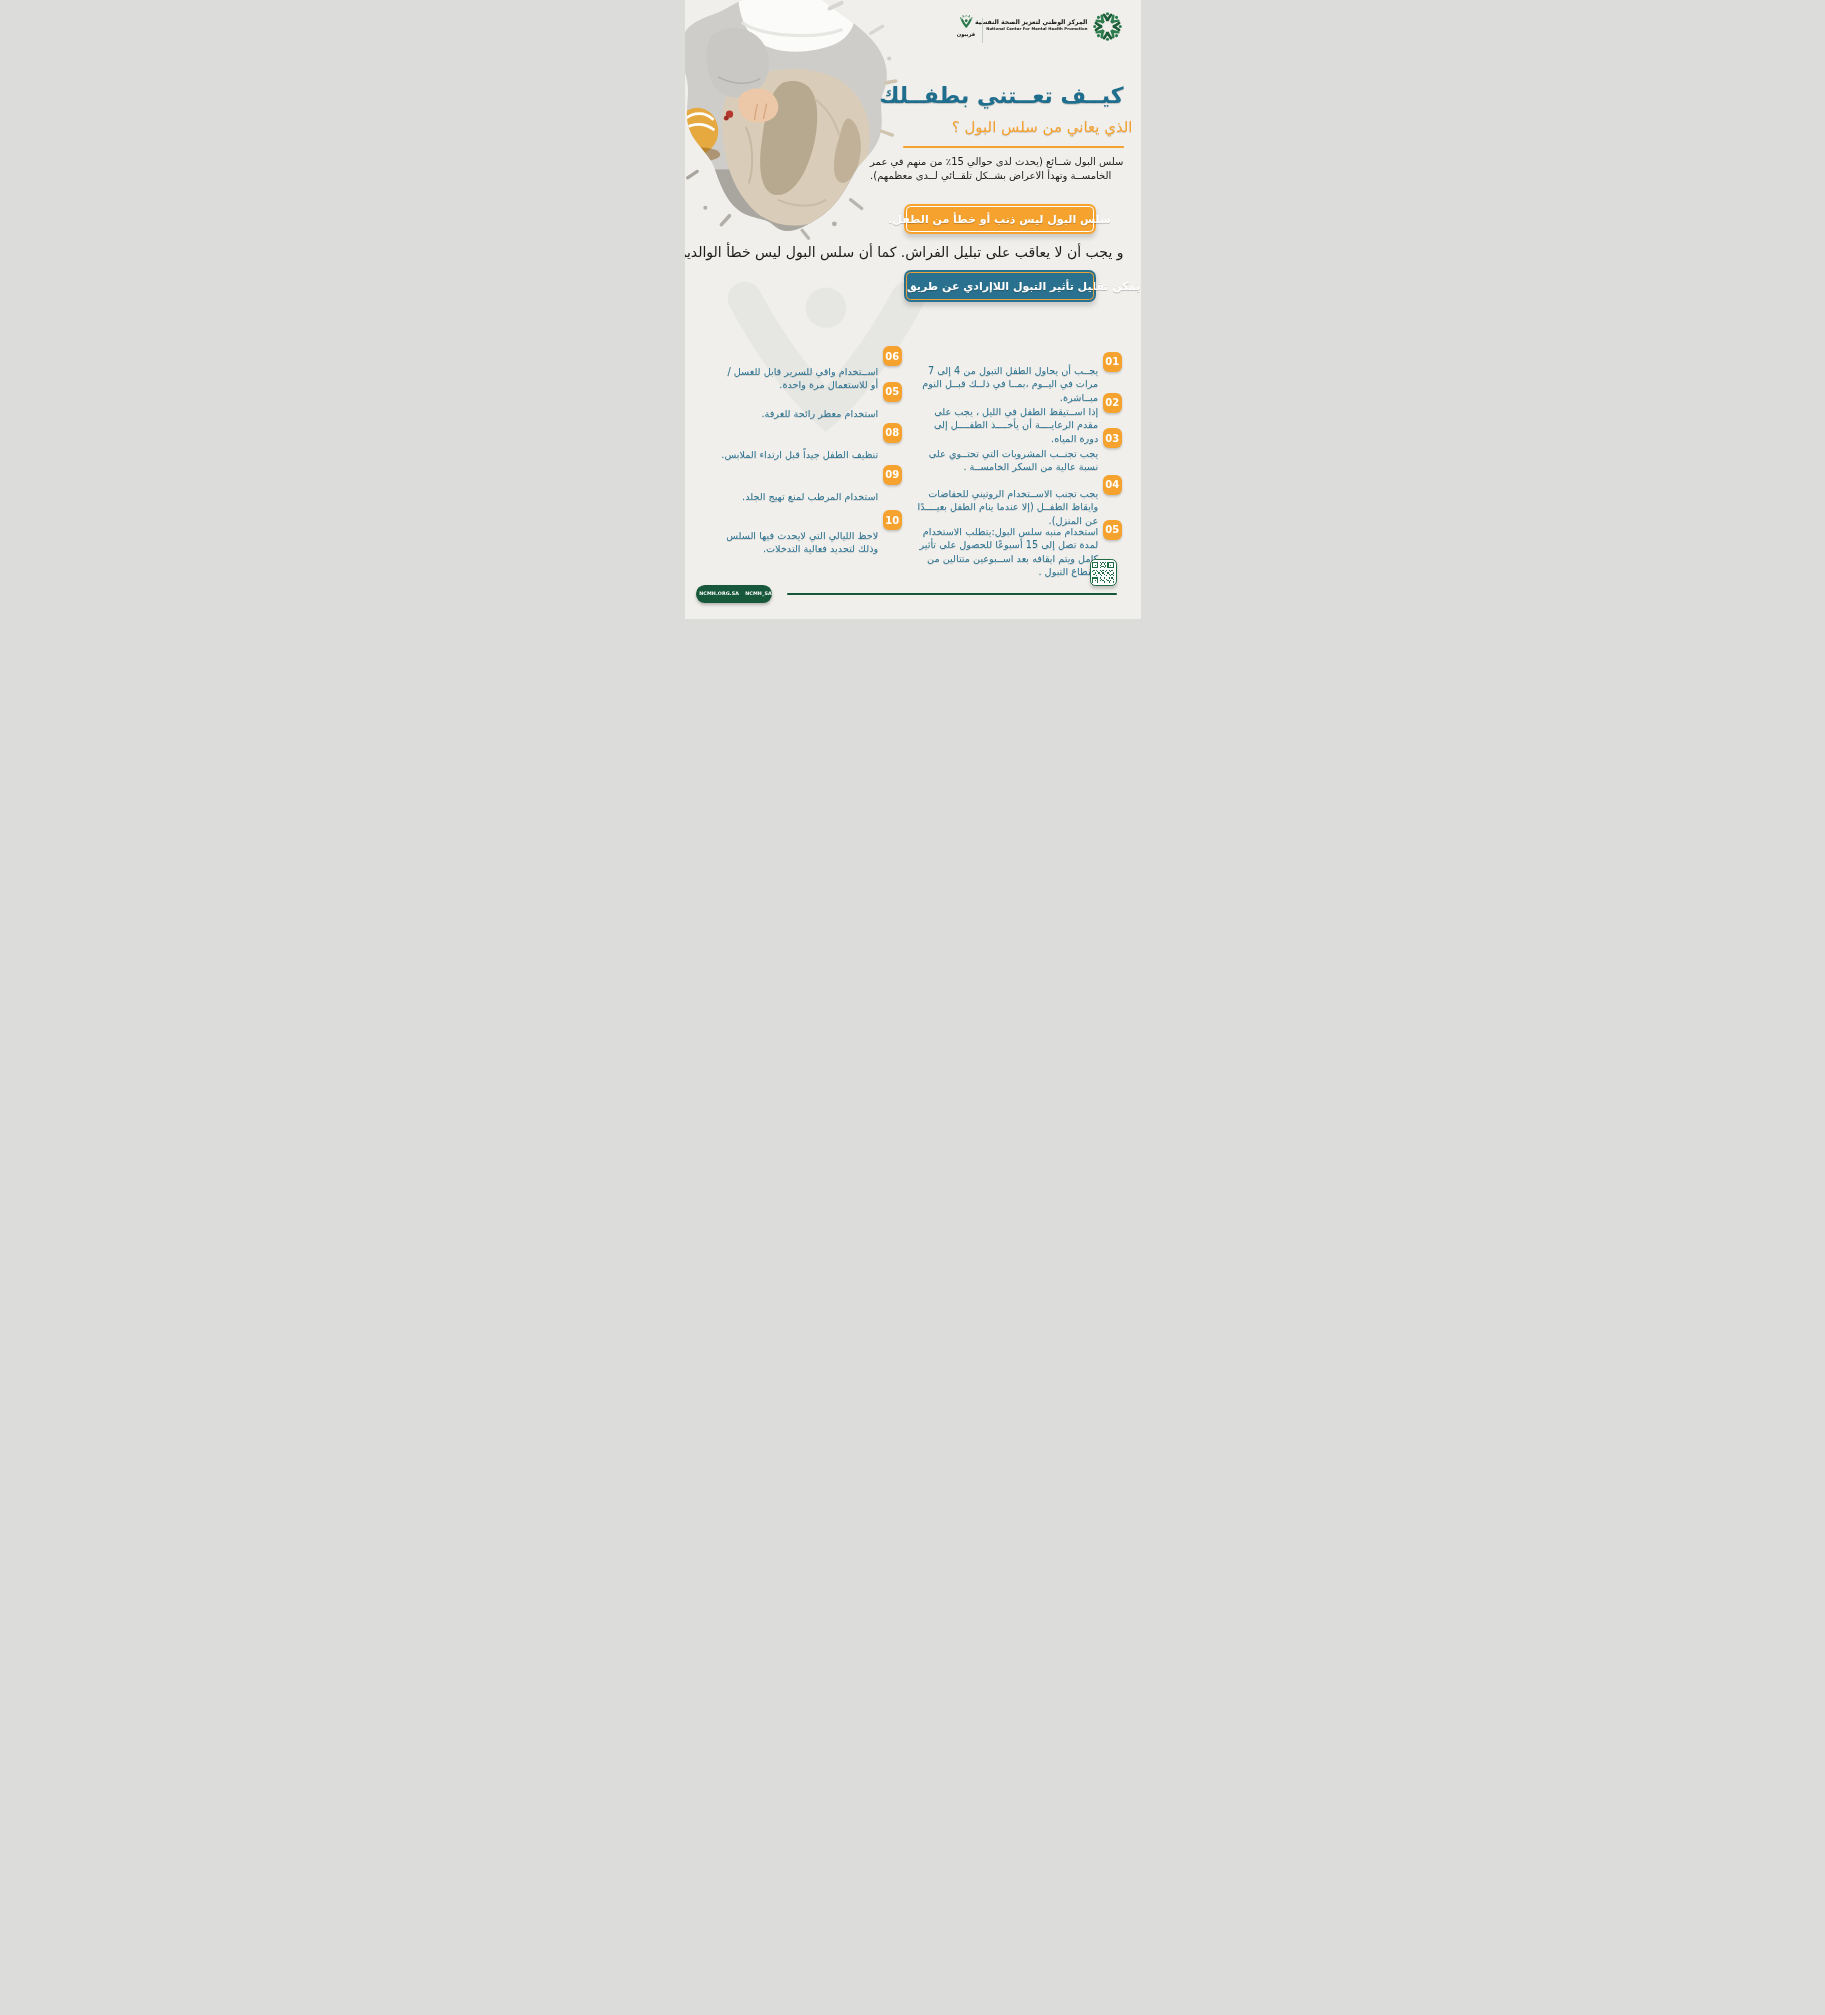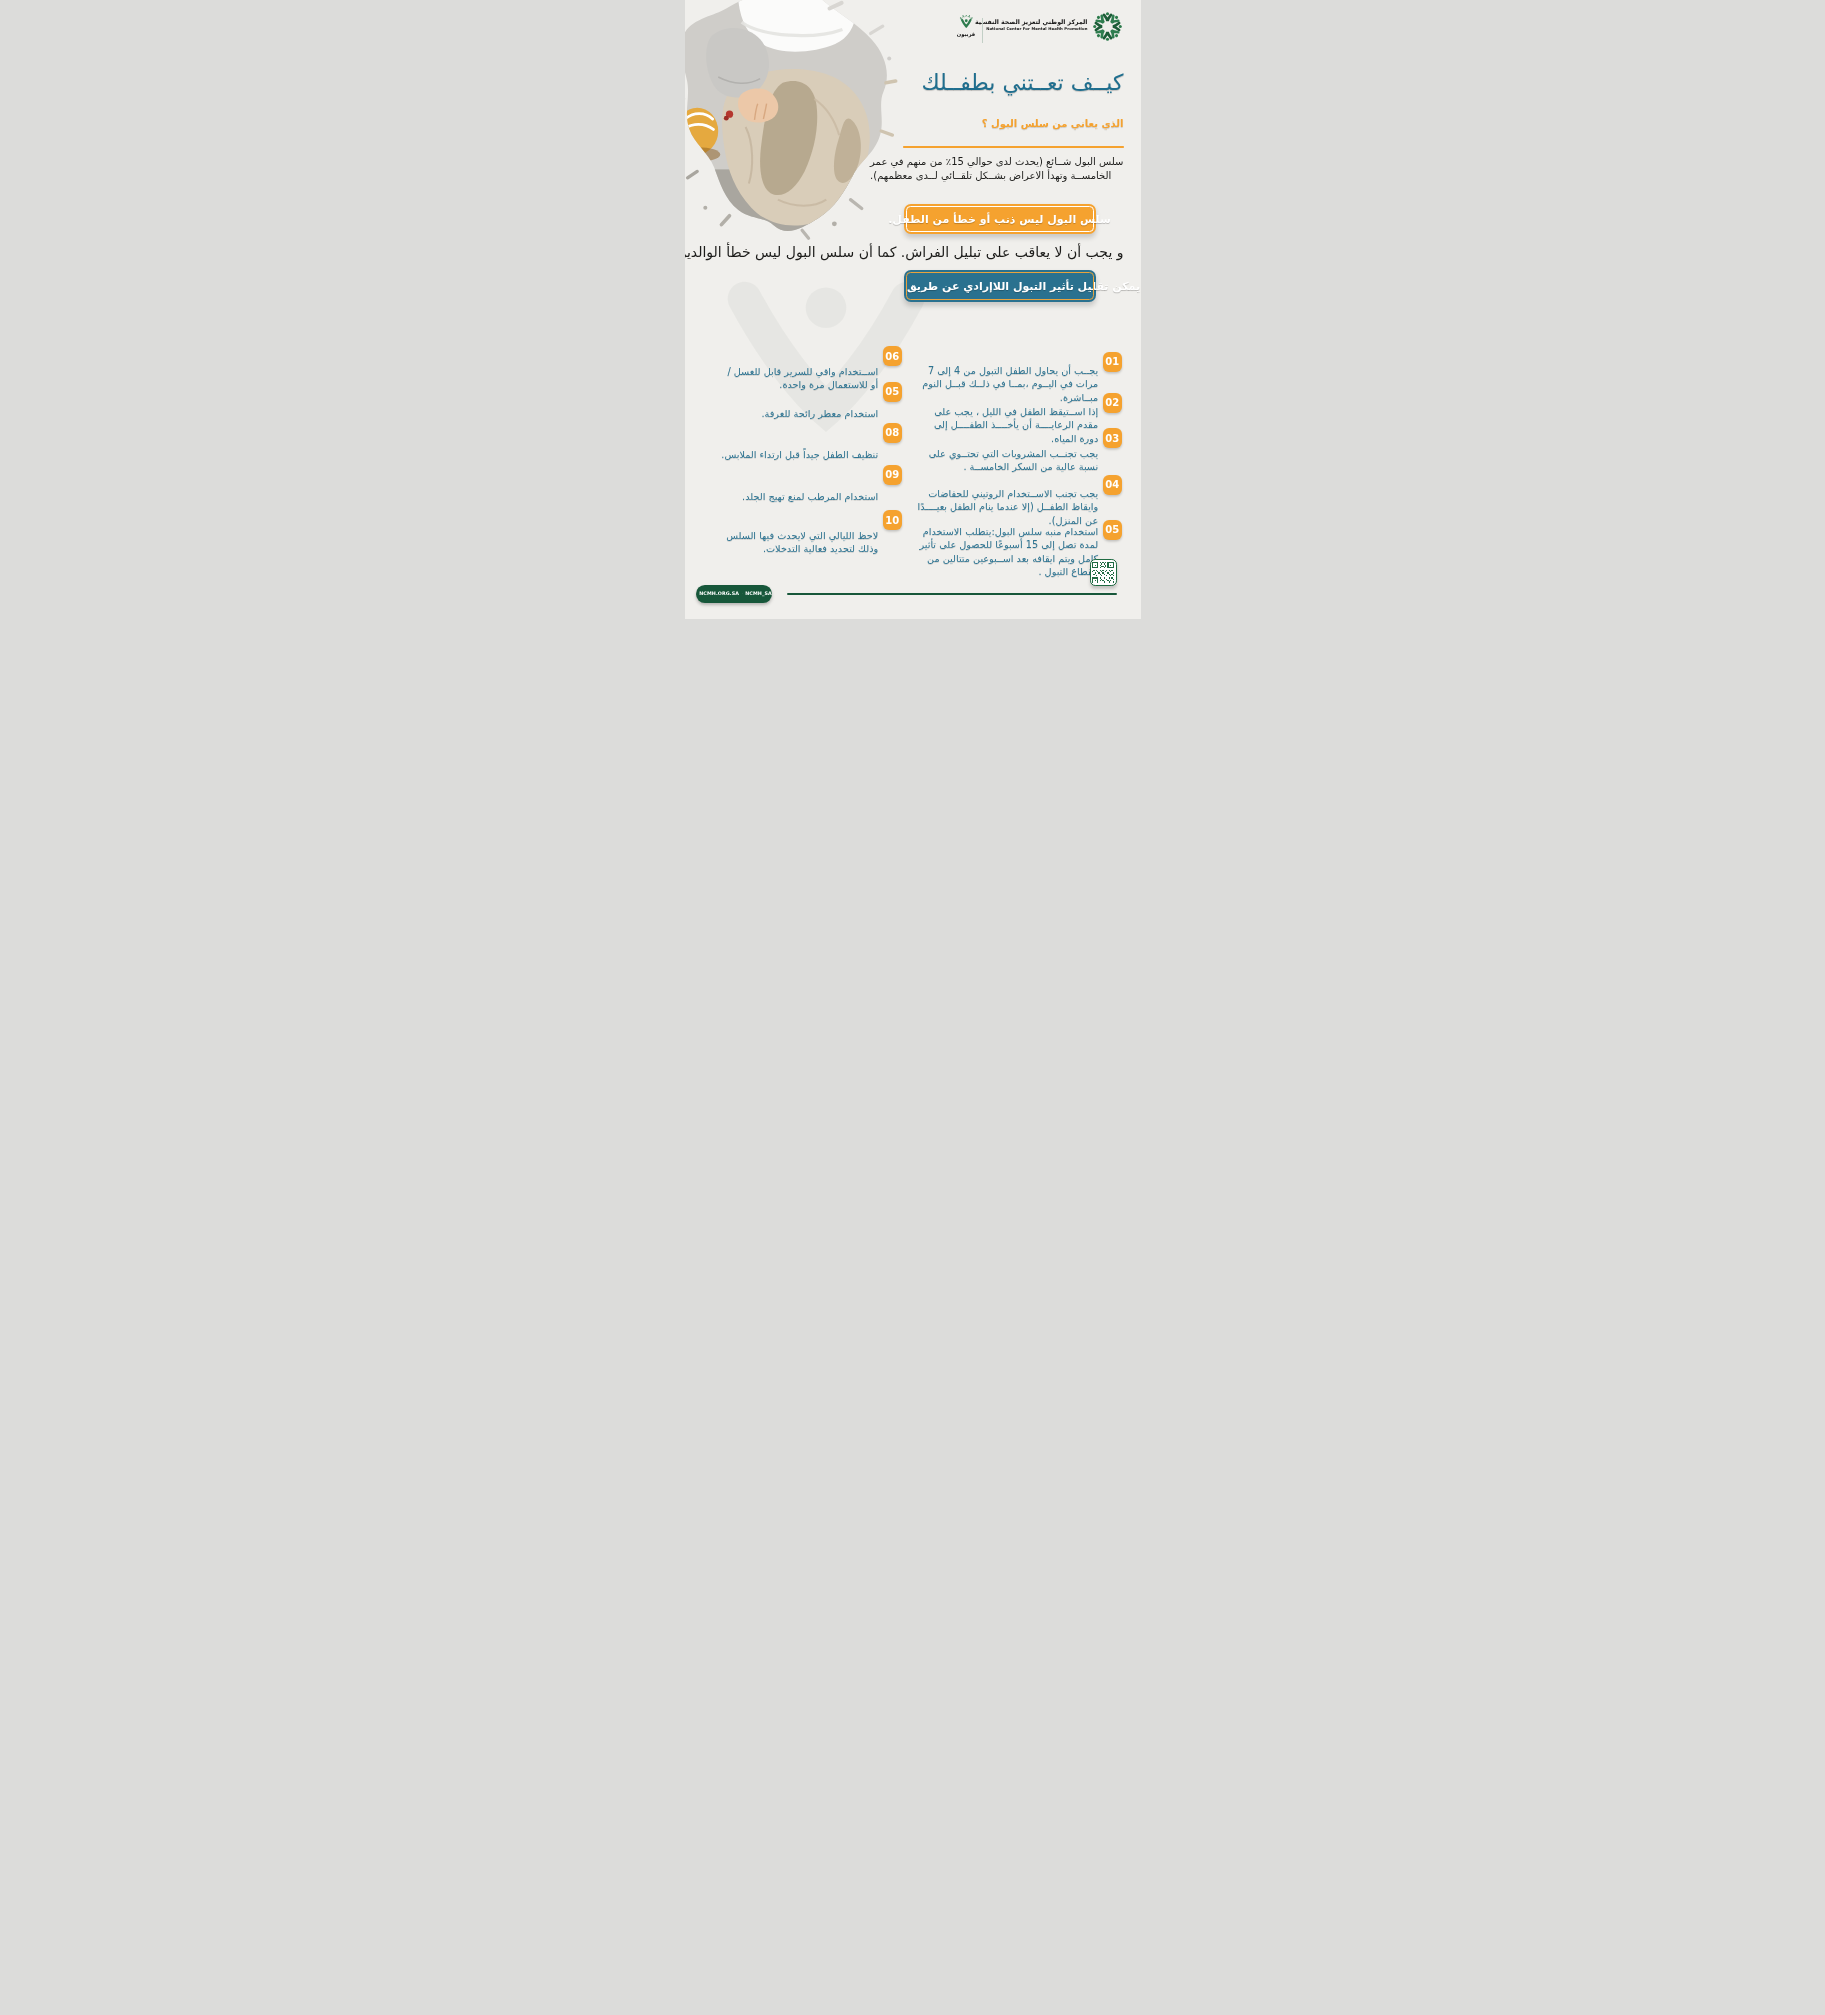--- a/index.html
+++ b/index.html
@@ -27,22 +27,22 @@
   .qareebon svg{display:block;margin:0 auto;}
   .qareebon-label{font-size:5.2px;font-weight:bold;color:#101010;margin-top:0.8px;direction:rtl;}
 
   
   .photo{position:absolute;top:-2.4px;left:-3.2px;width:218px;height:246px;}
 
   
   .watermark{position:absolute;top:254px;left:28px;width:226px;height:234px;opacity:.05;}
 
   
-  .title1{position:absolute;top:70px;right:17px;font-size:22px;font-weight:normal;color:var(--teal);direction:rtl;white-space:nowrap;text-shadow:0 1.2px 0.8px rgba(0,0,0,.18);}
-  .title2{position:absolute;top:118px;right:17px;font-size:10px;font-weight:bold;color:var(--orange);direction:rtl;white-space:nowrap;text-shadow:0 0.8px 0.8px rgba(0,0,0,.15);}
+  .title1{position:absolute;top:83px;right:17px;font-size:22px;font-weight:bold;color:var(--teal);direction:rtl;white-space:nowrap;text-shadow:0 1.2px 0.8px rgba(0,0,0,.18);}
+  .title2{position:absolute;top:118px;right:8px;font-size:15px;font-weight:normal;color:var(--orange);direction:rtl;white-space:nowrap;text-shadow:0 0.8px 0.8px rgba(0,0,0,.15);}
   .title-underline{position:absolute;top:146px;right:17px;width:221px;height:1.6px;background:var(--orange);border-radius:0.8px;}
 
   
   .intro{position:absolute;top:155px;right:17px;text-align:left;direction:rtl;color:var(--ink);font-size:10px;line-height:14px;}
   .intro div{white-space:nowrap;}
 
   
   .pill-box{position:absolute;left:219px;width:192px;display:flex;align-items:center;justify-content:center;border-radius:6.9px;box-shadow:0 3.2px 4.8px rgba(0,0,0,.16);}
   .pill-box::after{content:"";position:absolute;inset:2px;border-radius:4.4px;pointer-events:none;}
   .box-orange{top:204px;height:30px;background:var(--orange);}

